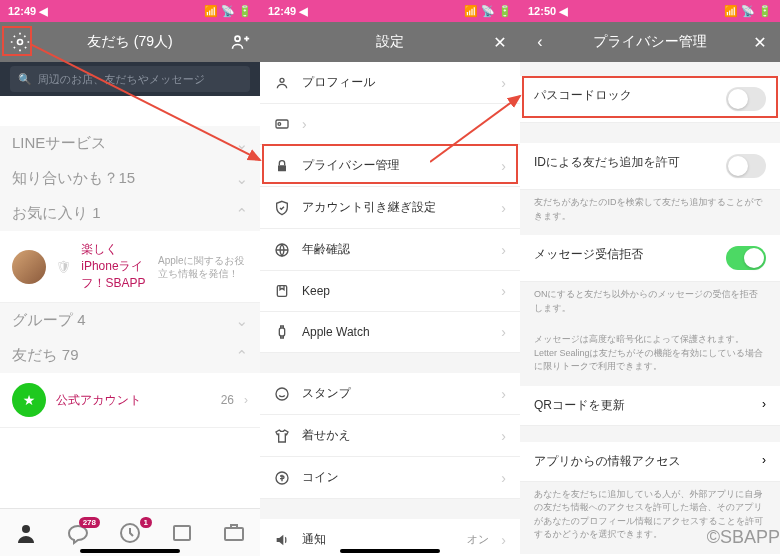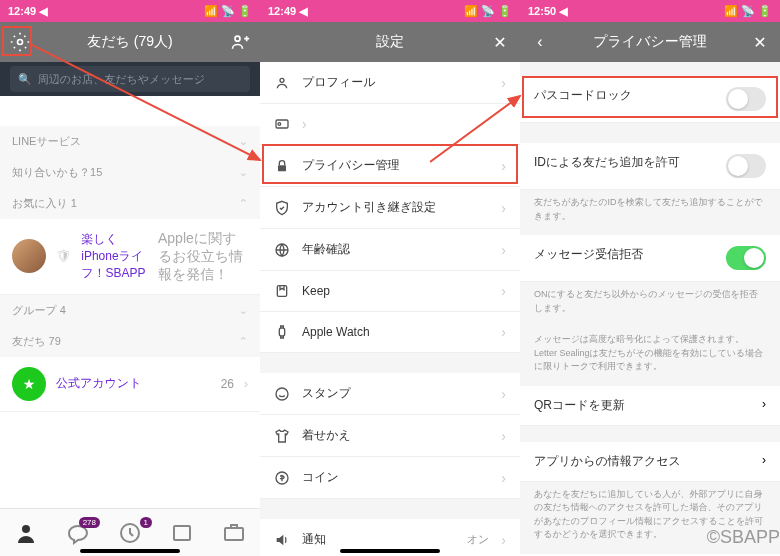--- a/index.html
+++ b/index.html
@@ -6,32 +6,32 @@
 body{width:780px;height:556px;background:#fff;position:relative;overflow:hidden}
 .phone{position:absolute;top:0;width:260px;height:556px;background:#fff;overflow:hidden}
 .p1{left:0}.p2{left:260px}.p3{left:520px}
 .status{height:22px;background:#ec4899;color:#fff;display:flex;justify-content:space-between;align-items:center;padding:0 8px;font-size:11px;font-weight:600}
 .sig{display:flex;gap:4px;align-items:center}
 .header{height:40px;background:#737373;display:flex;align-items:center;justify-content:space-between;padding:0 10px;color:#fff}
 .header h1{font-size:14px;font-weight:500;flex:1;text-align:center}
 .iconbtn{width:20px;height:20px;display:flex;align-items:center;justify-content:center;color:#fff}
 .search{height:34px;background:#2c3440;padding:4px 10px}
 .search-in{height:26px;background:#3a424e;border-radius:4px;display:flex;align-items:center;padding:0 8px;color:#8a929e;font-size:11px;gap:6px}
-.sec{padding:8px 12px;font-size:11px;color:#999;background:#f7f7f7;display:flex;justify-content:space-between;align-items:center}
+.sec{padding:8px 12px;font-size:15px;color:#999;background:#f7f7f7;display:flex;justify-content:space-between;align-items:center}
 .sec .chev{color:#ccc}
 .item{display:flex;align-items:center;padding:10px 12px;background:#fff;border-bottom:1px solid #f0f0f0;font-size:12px;gap:10px}
-.item .txt{flex:1;color:#6d28d9}
+.item .txt{flex:1;color:#be185d}
 .item .chev{color:#ccc;font-size:12px}
 .avatar{width:34px;height:34px;border-radius:50%;background:linear-gradient(135deg,#d4a373,#8b5a3c);flex-shrink:0}
 .avatar.grn{background:#1ec91e;display:flex;align-items:center;justify-content:center;color:#fff;font-size:14px}
-.item-sub{font-size:14px;color:#aaa;margin-left:auto;max-width:90px;line-height:1.3}
+.item-sub{font-size:10px;color:#aaa;margin-left:auto;max-width:90px;line-height:1.3}
 .tabbar{position:absolute;bottom:0;left:0;right:0;height:48px;background:#fafafa;border-top:1px solid #e5e5e5;display:flex;justify-content:space-around;align-items:center}
 .tab{position:relative;width:24px;height:24px;display:flex;align-items:center;justify-content:center;color:#888}
 .tab.active{color:#333}
-.badge{position:absolute;top:-4px;right:-10px;background:#701a75;color:#fff;font-size:8px;padding:1px 4px;border-radius:8px;font-weight:400}
+.badge{position:absolute;top:-4px;right:-10px;background:#be185d;color:#fff;font-size:8px;padding:1px 4px;border-radius:8px;font-weight:700}
 .home-ind{position:absolute;bottom:3px;left:50%;transform:translateX(-50%);width:100px;height:4px;background:#000;border-radius:2px}
 
 .setrow{display:flex;align-items:center;padding:12px 14px;background:#fff;border-bottom:1px solid #eee;font-size:12px;gap:12px}
 .setrow .ico{width:16px;height:16px;display:flex;align-items:center;justify-content:center;color:#555}
 .setrow .lbl{flex:1;color:#333}
 .setrow .chev{color:#ccc;font-size:14px}
 .setrow .val{color:#999;font-size:11px}
 .gap{height:20px;background:#f5f5f5}
 
 .prow{padding:11px 14px;background:#fff;border-bottom:1px solid #eee;font-size:12px;display:flex;align-items:flex-start;justify-content:space-between}

